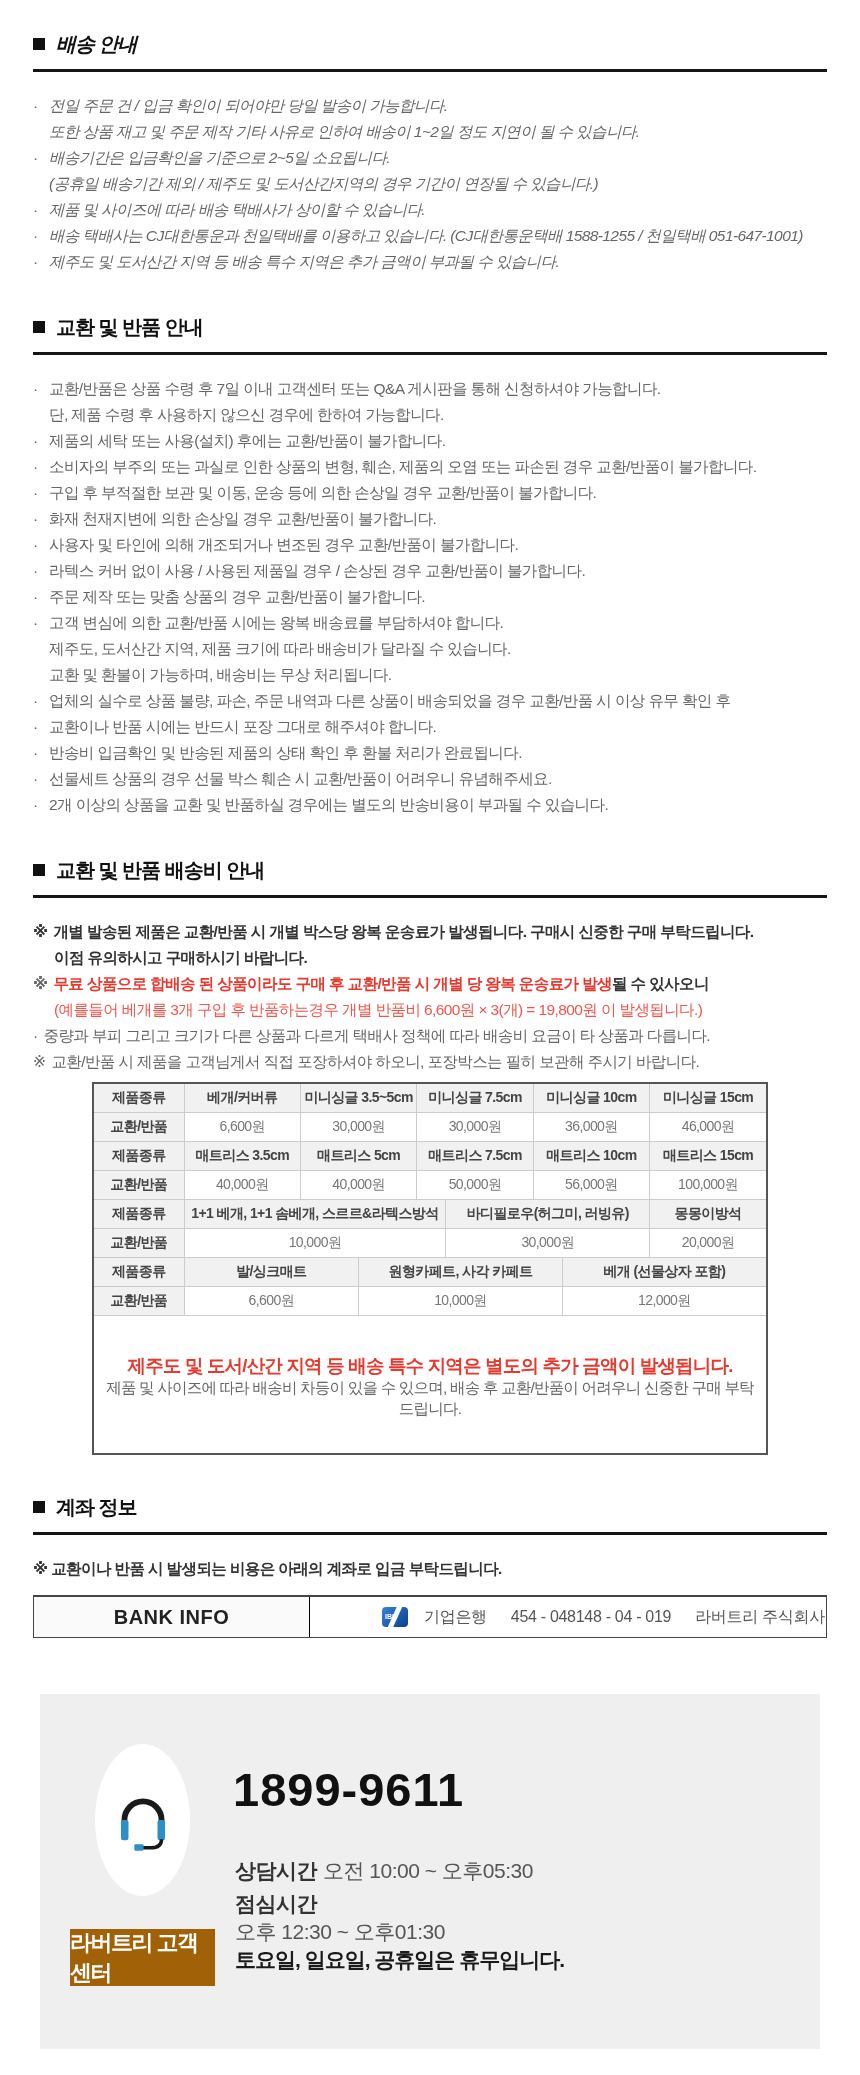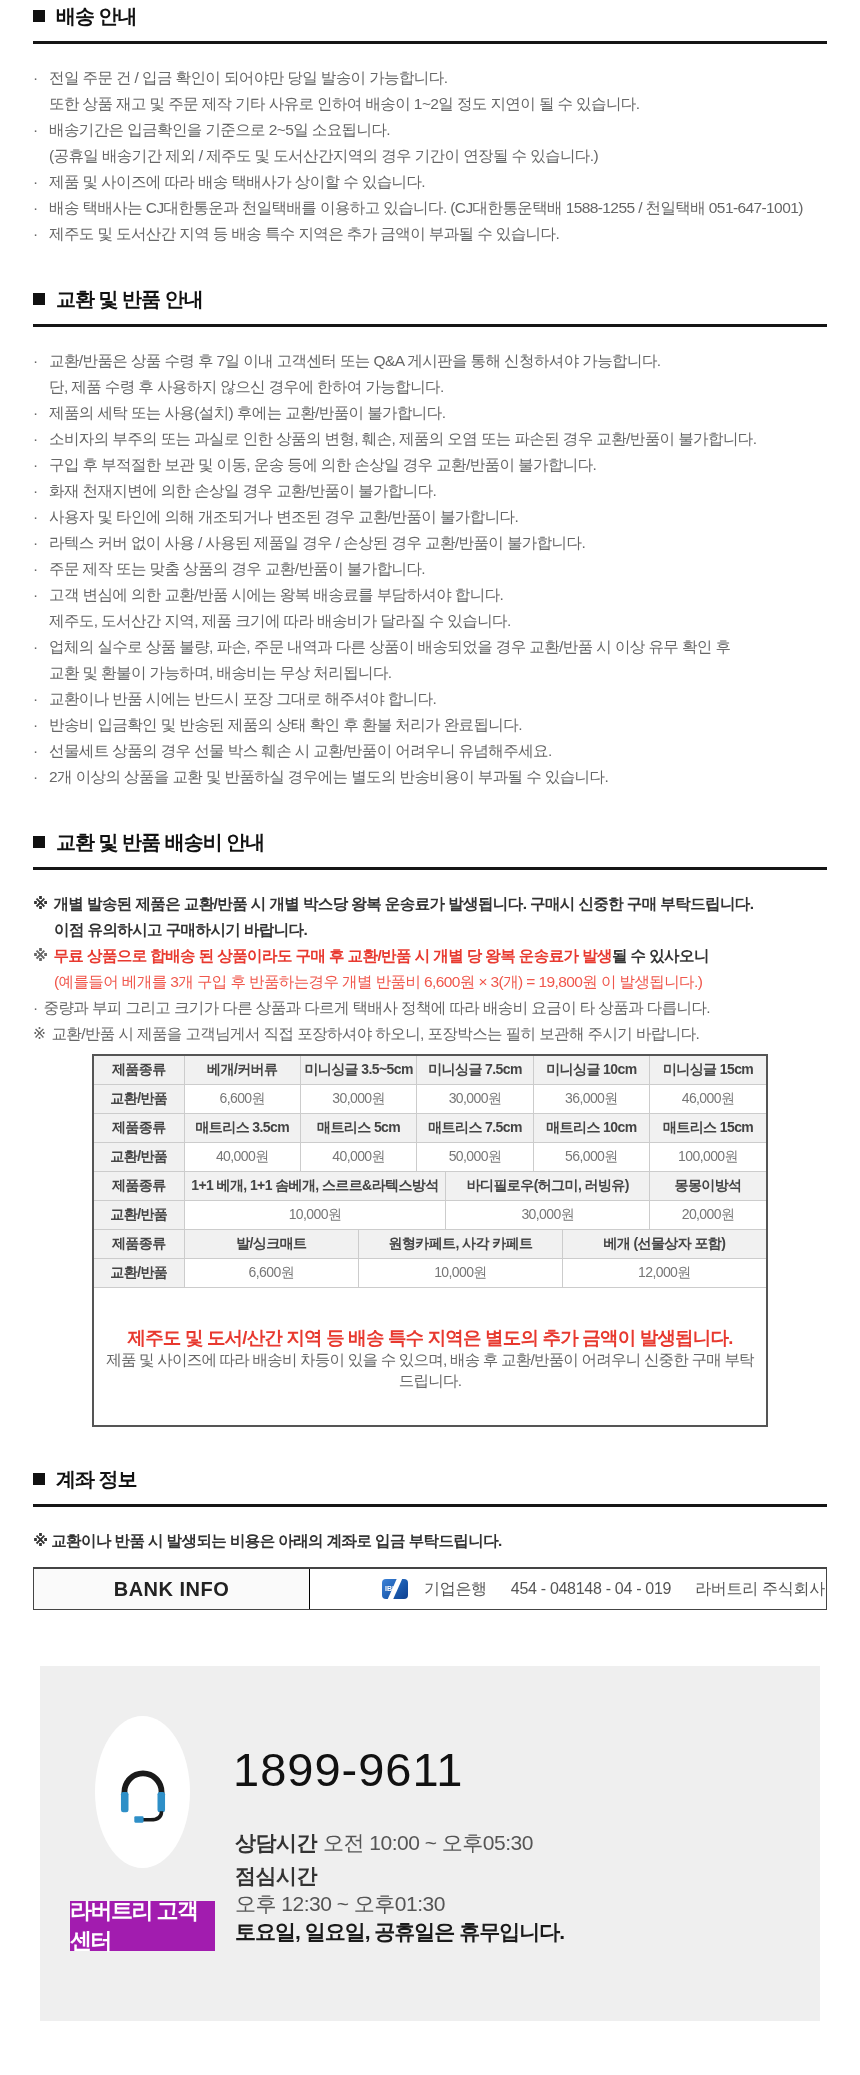--- a/index.html
+++ b/index.html
@@ -2,21 +2,21 @@
 <html><head>
 <meta charset="utf-8">
 <style>
   html,body{margin:0;padding:0;}
   body{background:#ffffff;font-family:"Liberation Sans","DejaVu Sans",sans-serif;}
   .canvas{width:860px;height:2075px;background:#fff;overflow:hidden;position:relative;}
   .page{padding:0 33px;}
 
   
   .sec{margin-top:40px;}
-  .sec.first{margin-top:4px;}
+  .sec.first{margin-top:32px;font-style:italic;}
   .sec-head{display:flex;align-items:center;height:24px;}
   .sq{width:12px;height:12px;background:#111;margin-right:11px;flex:0 0 auto;}
   .sec-head h2{margin:0;font-size:20px;font-weight:bold;color:#111;letter-spacing:-1px;}
   .divider{margin-top:13px;height:3px;background:#151515;}
 
   
   .bullets{margin-top:21px;}
   .bullet-line{font-size:15.5px;line-height:26px;color:#666;letter-spacing:-0.6px;padding-left:16px;}
   .bullet-line .dot{display:inline-block;width:16px;margin-left:-16px;color:#666;}
   .bullet-line.cont .dot{visibility:hidden;}
@@ -61,23 +61,23 @@
     position:relative;overflow:hidden;margin-right:16px;flex:0 0 auto;}
   .ibk-icon:before{content:"";position:absolute;left:10px;top:-3px;width:5px;height:28px;background:#fff;transform:rotate(24deg);}
   .ibk-icon:after{content:"IBK";position:absolute;left:3px;top:6px;font-size:7px;font-weight:bold;color:#fff;letter-spacing:0;}
   .bank-name{margin-right:24px;}
   .bank-num{margin-right:24px;}
 
   
   .cs-box{width:780px;height:355px;background:#efefef;margin:56px auto 0;position:relative;}
   .cs-ellipse{position:absolute;left:55px;top:50px;width:95px;height:152px;background:#fff;border-radius:50%;
     display:flex;align-items:center;justify-content:center;}
-  .cs-badge{position:absolute;left:30px;top:235px;width:145px;height:50px;background:#a21caf;color:#fff;
+  .cs-badge{position:absolute;left:30px;top:235px;width:145px;height:57px;background:#a16207;color:#fff;
     display:flex;align-items:center;justify-content:center;font-size:22px;font-weight:bold;letter-spacing:-1.5px;}
-  .cs-phone{position:absolute;left:193px;top:76px;font-size:47px;font-weight:normal;color:#111;letter-spacing:1px;}
+  .cs-phone{position:absolute;left:193px;top:68px;font-size:47px;font-weight:bold;color:#111;letter-spacing:1px;}
   .cs-row{position:absolute;left:195px;display:flex;font-size:21px;letter-spacing:-0.5px;}
   .cs-row .lab{font-weight:bold;color:#333;width:88px;flex:0 0 auto;}
   .cs-row .val{color:#555;}
   .cs-row.hours{top:163px;}
   .cs-row.lunch{top:196px;flex-direction:column;}
   .cs-closed{position:absolute;left:195px;top:252px;font-size:21px;font-weight:bold;color:#1a1a1a;letter-spacing:-1px;}
 </style>
 </head>
 <body>
 
@@ -150,25 +150,25 @@
           </div>
           <div class="bullet-line">
             <span class="dot">·</span><span>주문 제작 또는 맞춤 상품의 경우 교환/반품이 불가합니다.</span>
           </div>
           <div class="bullet-line">
             <span class="dot">·</span><span>고객 변심에 의한 교환/반품 시에는 왕복 배송료를 부담하셔야 합니다.</span>
           </div>
           <div class="bullet-line cont">
             <span class="dot">·</span><span>제주도, 도서산간 지역, 제품 크기에 따라 배송비가 달라질 수 있습니다.</span>
           </div>
+          <div class="bullet-line cont">
+            <span class="dot">·</span><span>교환 및 환불이 가능하며, 배송비는 무상 처리됩니다.</span>
+          </div>
           <div class="bullet-line">
             <span class="dot">·</span><span>업체의 실수로 상품 불량, 파손, 주문 내역과 다른 상품이 배송되었을 경우 교환/반품 시 이상 유무 확인 후</span>
-          </div>
-          <div class="bullet-line cont">
-            <span class="dot">·</span><span>교환 및 환불이 가능하며, 배송비는 무상 처리됩니다.</span>
           </div>
           <div class="bullet-line">
             <span class="dot">·</span><span>교환이나 반품 시에는 반드시 포장 그대로 해주셔야 합니다.</span>
           </div>
           <div class="bullet-line">
             <span class="dot">·</span><span>반송비 입금확인 및 반송된 제품의 상태 확인 후 환불 처리가 완료됩니다.</span>
           </div>
           <div class="bullet-line">
             <span class="dot">·</span><span>선물세트 상품의 경우 선물 박스 훼손 시 교환/반품이 어려우니 유념해주세요.</span>
           </div>

